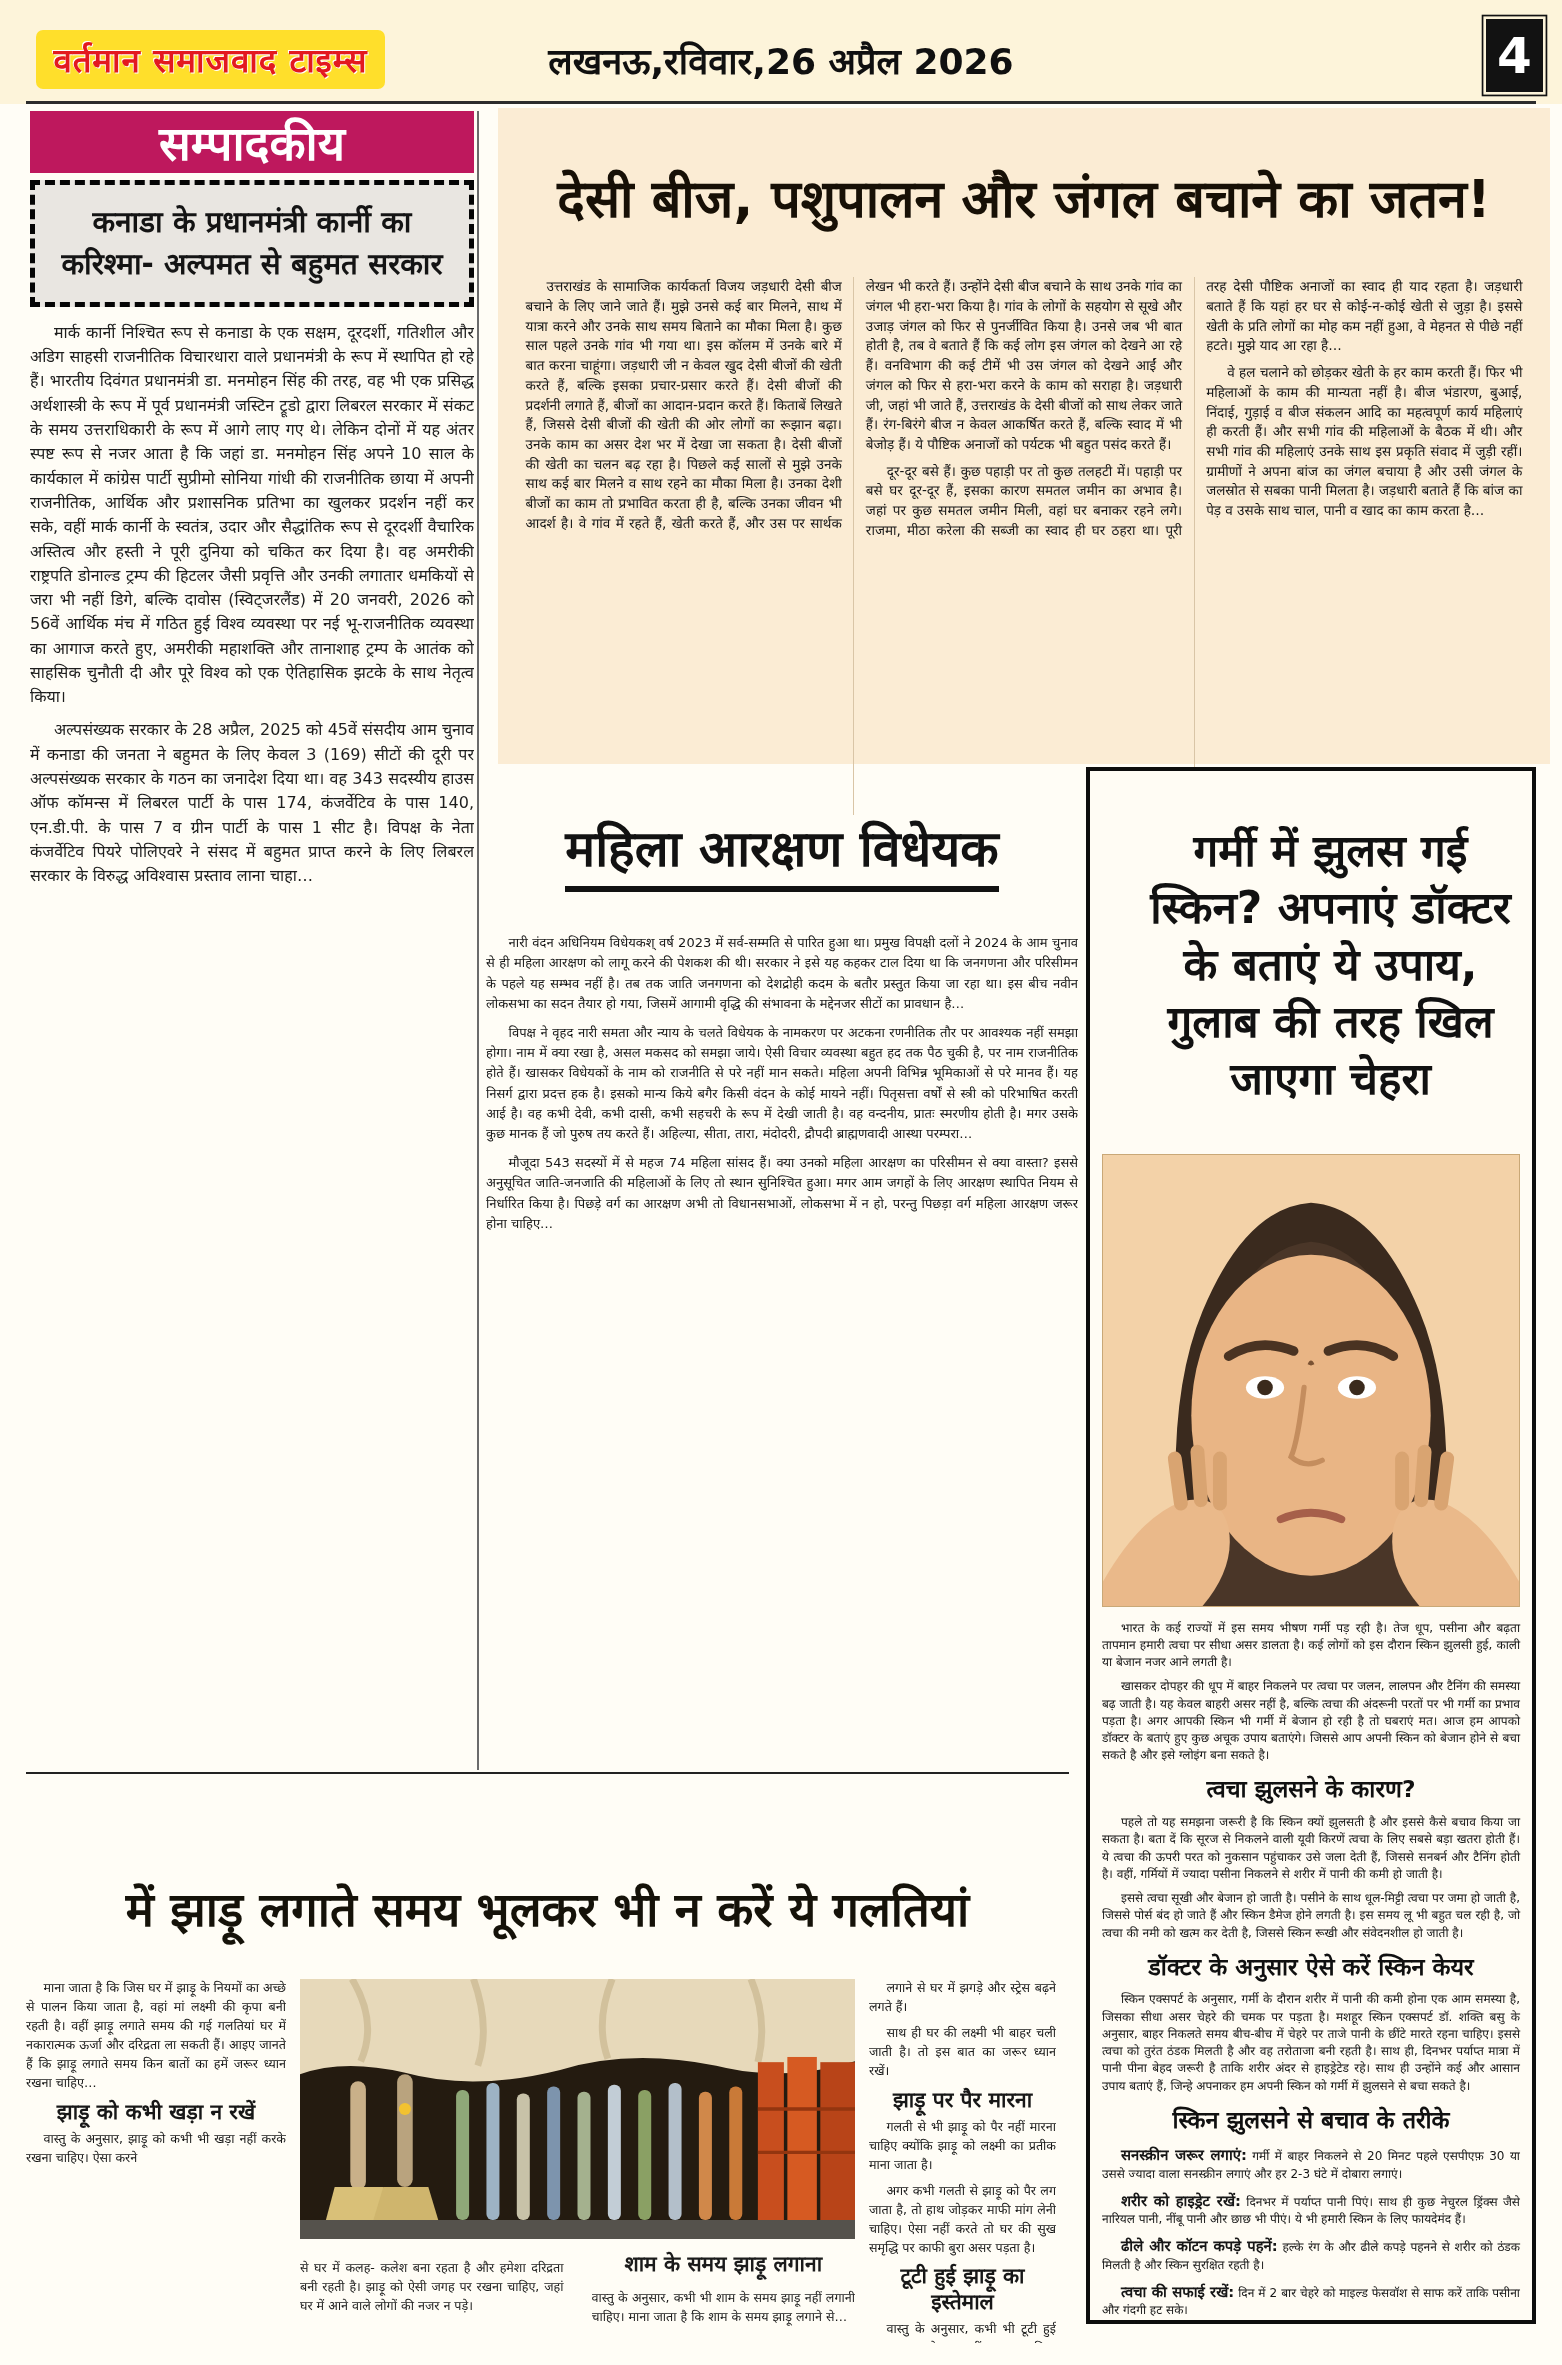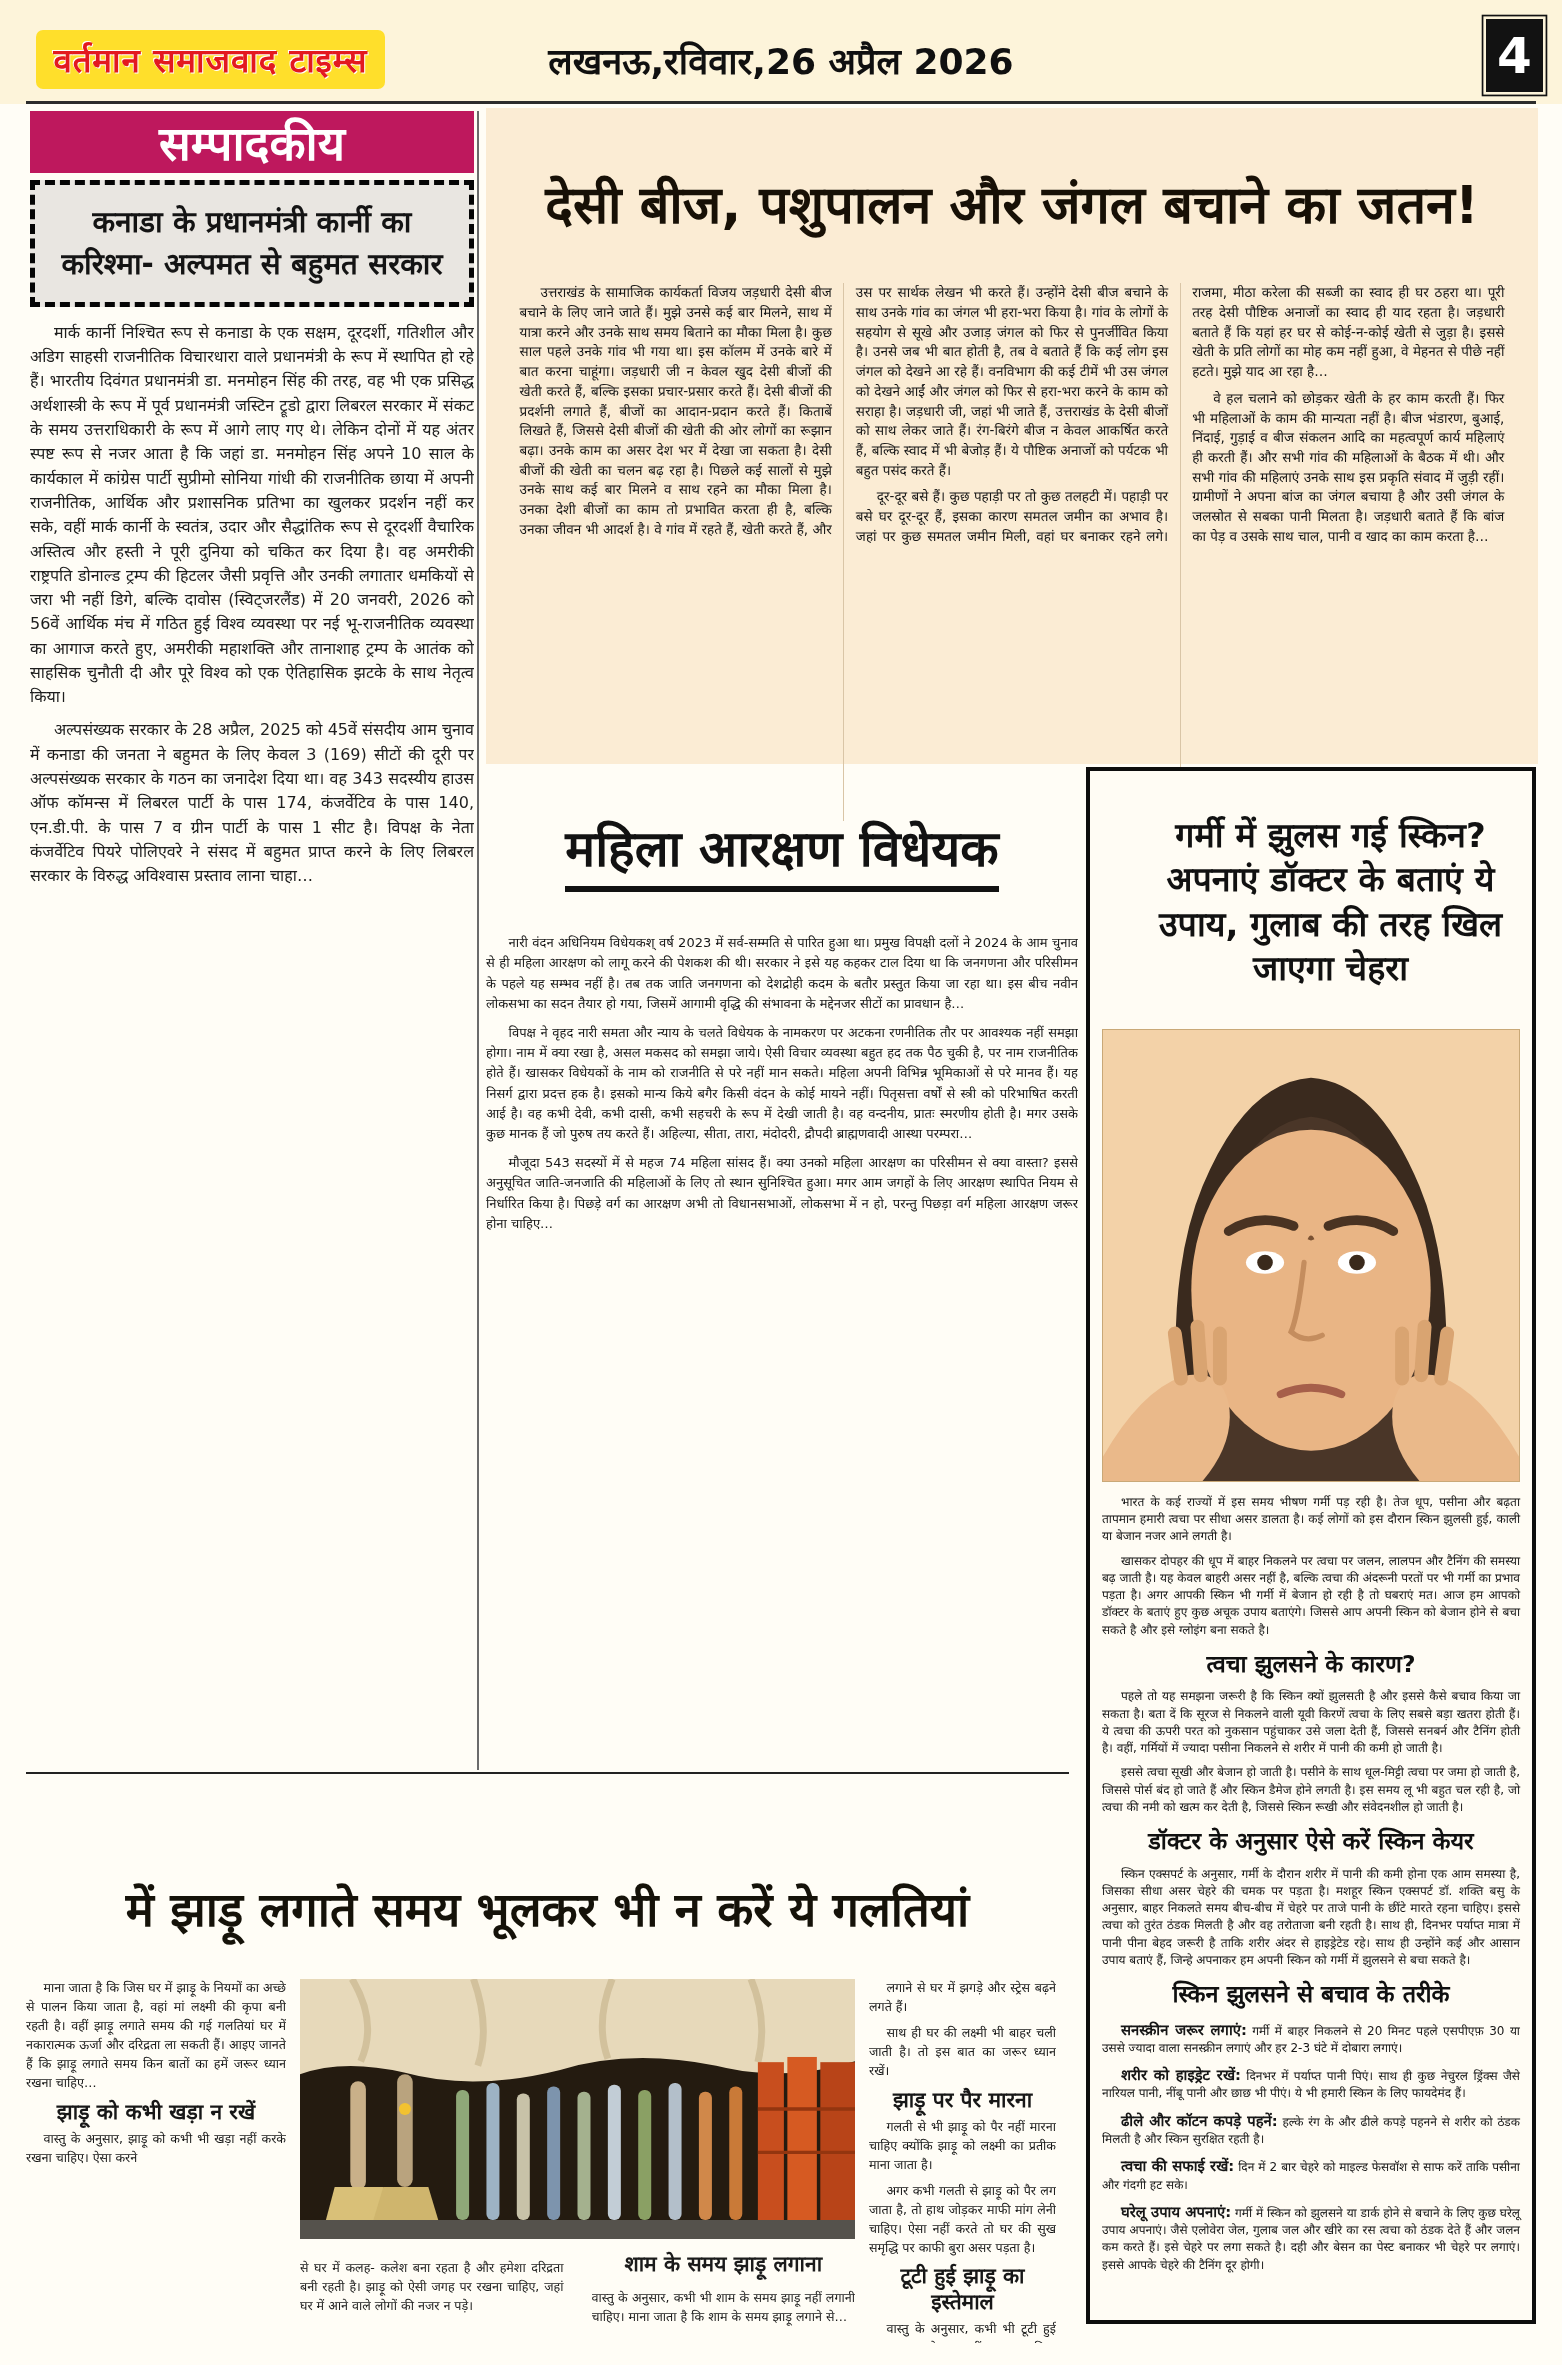--- a/index.html
+++ b/index.html
@@ -20,38 +20,38 @@
   
   .editorial{position:absolute;left:30px;top:111px;width:444px;height:1659px;}
   .edit-banner{height:62px;background:#be185d;color:#fff;font-size:47px;font-weight:800;
                display:flex;align-items:center;justify-content:center;}
   .edit-box{margin-top:7px;border:5.2px dashed #050505;background:#e9e6e1;padding:15.6px 12px;}
   .edit-headline{font-size:29.5px;font-weight:800;text-align:center;line-height:1.45;color:#141414;}
   .edit-body{margin-top:14px;font-size:16px;line-height:1.52;text-align:justify;color:#1d1d1d;
              height:1250px;overflow:hidden;}
   .edit-body p{margin:0 0 8.7px 0;text-indent:24px;}
   
-  .lead{position:absolute;left:486px;top:108px;width:1052px;height:656px;background:#fbecd4;
-        padding:18px;box-sizing:border-box;}
+  .lead{position:absolute;left:498px;top:108px;width:1052px;height:656px;background:#fbecd4;
+        padding:12px;box-sizing:border-box;}
   .lead-headline{font-size:52px;font-weight:800;color:#171006;text-align:center;
                  padding:15.6px 8.7px 8.7px;line-height:1.12;}
   .lead-body{column-count:3;column-gap:24px;column-rule:0.9px solid #d9c5a6;
              padding:5.2px 15.6px 0;font-size:13.5px;line-height:1.46;text-align:justify;
              height:538px;overflow:hidden;color:#161616;}
   .lead-body p{margin:0 0 7px 0;text-indent:21px;}
   
   .women{position:absolute;left:486px;top:771px;width:592px;height:1000px;overflow:hidden;}
   .women-headline{font-size:50px;font-weight:800;text-align:center;color:#121212;}
   .women-headline span{display:inline-block;border-bottom:6px solid #121212;padding-bottom:5.2px;}
   .women-body{margin-top:15.6px;font-size:13px;line-height:1.56;text-align:justify;color:#171717;}
   .women-body p{margin:0 0 8.7px 0;text-indent:22.6px;}
   
   .skin{position:absolute;left:1086px;top:767px;width:450px;height:1557px;border:4.3px solid #0d0d0d;
         background:#fffcf4;box-sizing:border-box;overflow:hidden;}
-  .skin-headline{font-size:34px;font-weight:800;text-align:center;line-height:1.3;
+  .skin-headline{font-size:44px;font-weight:800;text-align:center;line-height:1.3;
                  padding:14px 10.4px 10.4px;color:#111;margin-left:39px;}
   .skin-photo{margin:3.5px 12px;height:451px;background:#f3d2a8;position:relative;overflow:hidden;
               border:0.9px solid #c9a877;}
   .skin-text{padding:8.7px 12px 0;font-size:12px;line-height:1.44;text-align:justify;color:#161616;}
   .skin-text p{margin:0 0 7px 0;text-indent:19px;}
   .subhead{font-size:23.4px;font-weight:800;text-align:center;margin:8.7px 0 7px;color:#101010;}
   .tip b{font-size:14.8px;}
   
   .broom{position:absolute;left:26px;top:1772px;width:1043px;height:573px;border-top:2.6px solid #222;
          padding-top:5.2px;box-sizing:border-box;}

